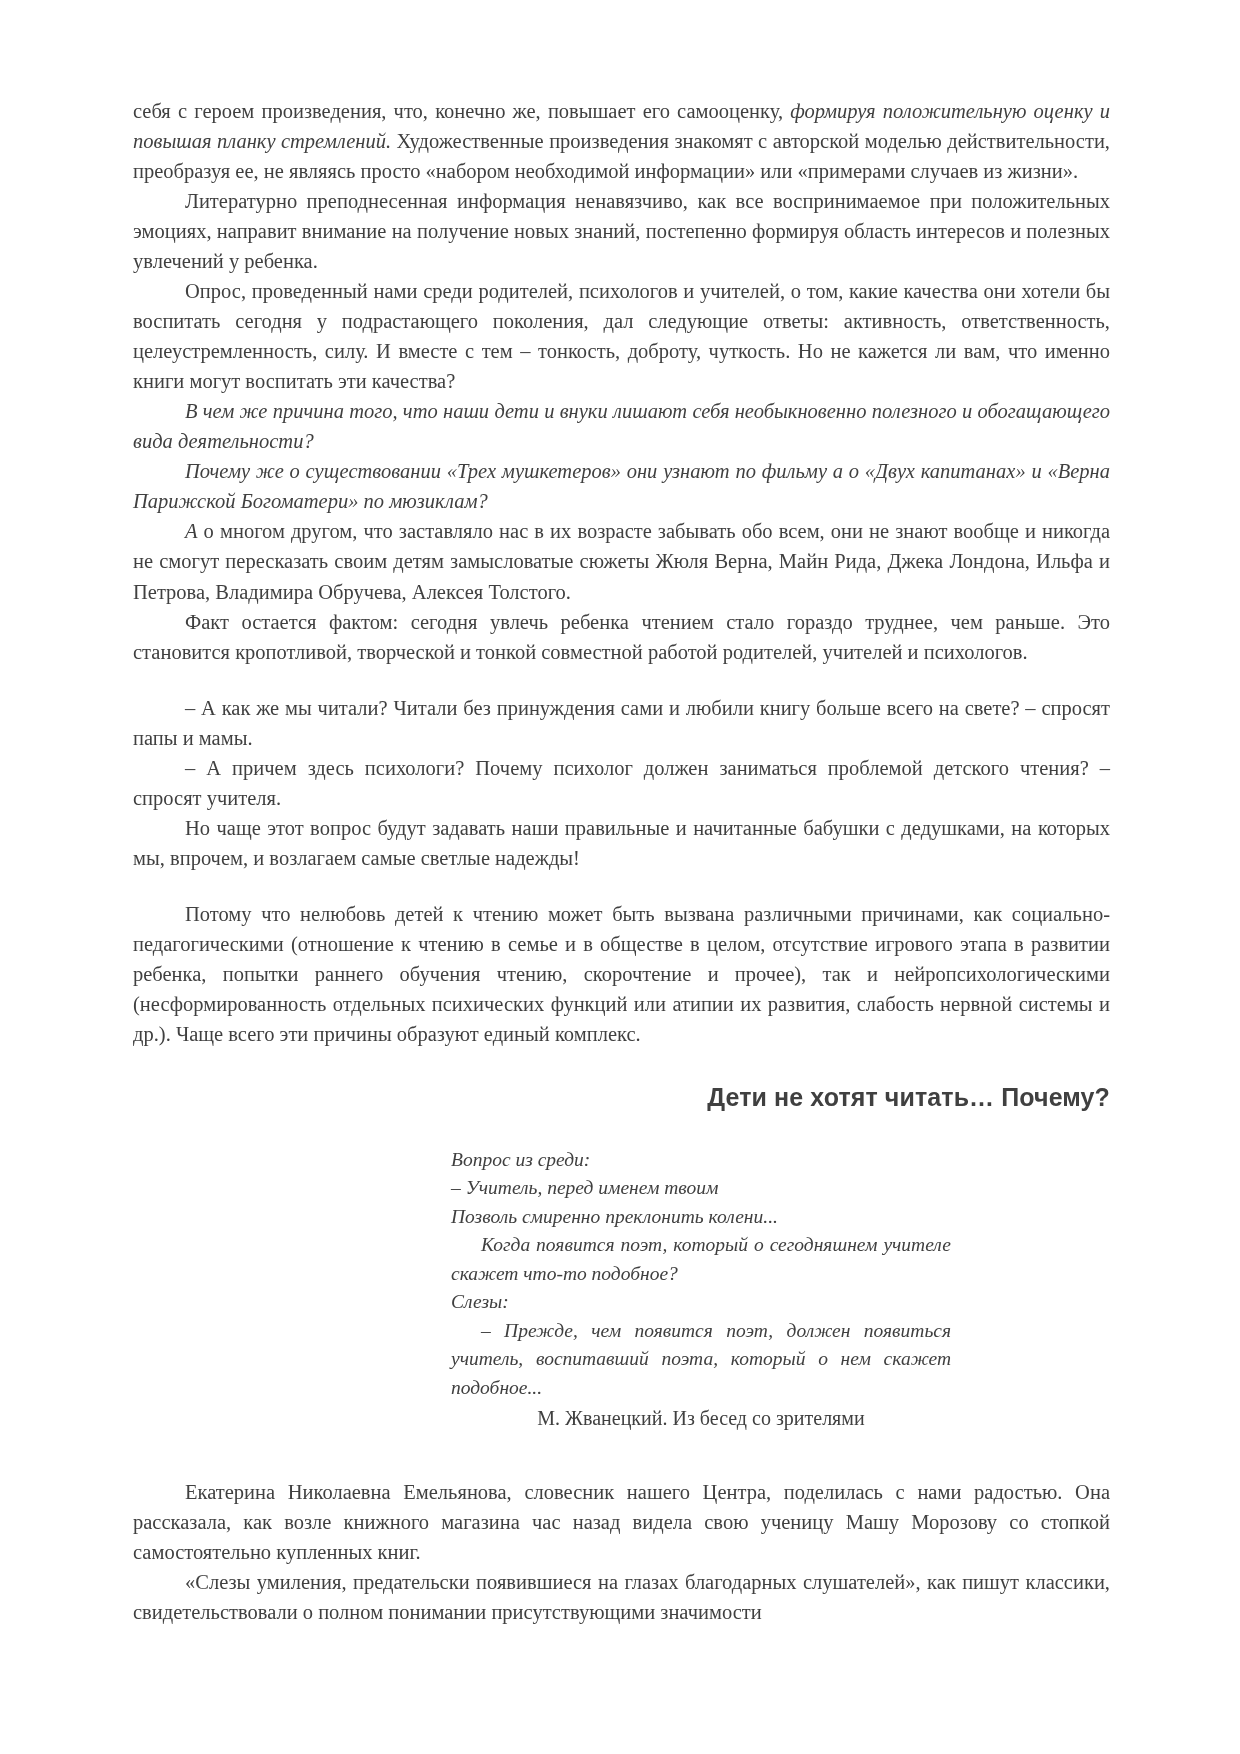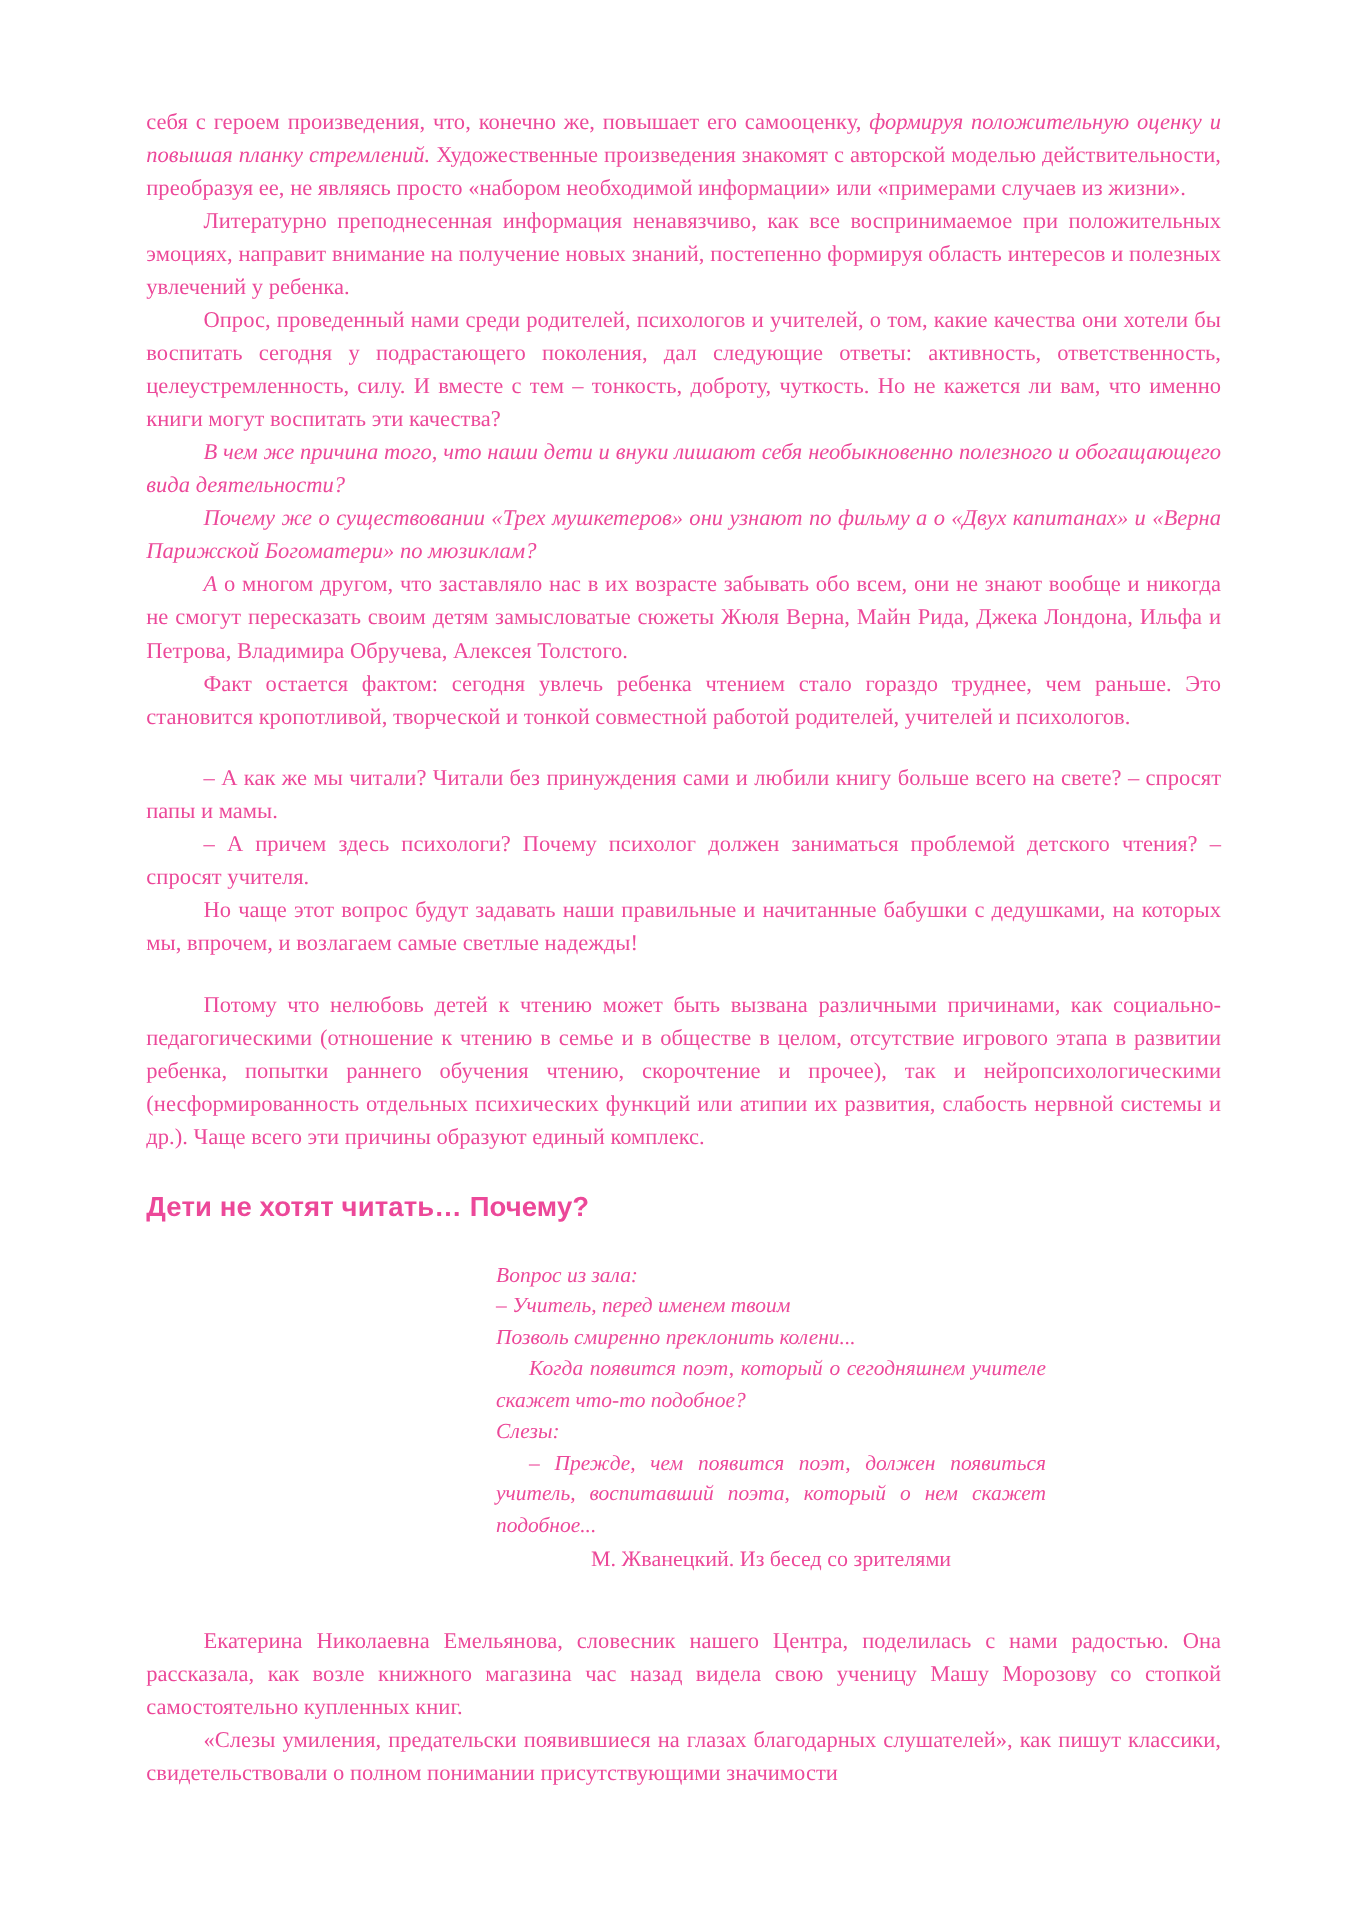--- a/index.html
+++ b/index.html
@@ -8,21 +8,21 @@
     background: #ffffff;
   }
   .page {
     position: relative;
     width: 1240px;
     height: 1754px;
     background: #ffffff;
     box-sizing: border-box;
     padding: 96px 130px 60px 133px;
     font-family: "Liberation Serif", "DejaVu Serif", serif;
-    color: #ec4899;
+    color: #404040;
   }
   .body-text {
     font-size: 20.5px;
     line-height: 1.465;
     text-align: justify;
     text-justify: inter-word;
     margin: 0;
     hyphens: none;
   }
   .indent {
@@ -38,21 +38,21 @@
     font-style: italic;
   }
   .gap-md { height: 26px; }
   .gap-lg { height: 34px; }
   .gap-xl { height: 44px; }
 
   .section-heading {
     font-family: "Liberation Sans", "DejaVu Sans", sans-serif;
     font-weight: bold;
     font-size: 25px;
-    text-align: left;
+    text-align: right;
     margin: 0;
     letter-spacing: 0.1px;
   }
 
   .epigraph {
     margin: 0 0 0 318px;
     width: 500px;
     font-style: italic;
     font-size: 19.5px;
     line-height: 1.46;
@@ -105,21 +105,21 @@
 
   <p class="body-text indent">Потому что нелюбовь детей к чтению может быть вызвана различными причинами, как социально-педагогическими (отношение к чтению в семье и в обществе в целом, отсутствие игрового этапа в развитии ребенка, попытки раннего обучения чтению, скорочтение и прочее), так и нейропсихологическими (несформированность отдельных психических функций или атипии их развития, слабость нервной системы и др.). Чаще всего эти причины образуют единый комплекс.</p>
 
   <div class="gap-lg"></div>
 
   <h2 class="section-heading">Дети не хотят читать… Почему?</h2>
 
   <div class="gap-lg"></div>
 
   <div class="epigraph">
-    <p>Вопрос из зала:</p>
+    <p>Вопрос из среди:</p>
     <p>– Учитель, перед именем твоим</p>
     <p>Позволь смиренно преклонить колени...</p>
     <p class="ind">Когда появится поэт, который о сегодняшнем учителе скажет что-то подобное?</p>
     <p>Слезы:</p>
     <p class="ind">– Прежде, чем появится поэт, должен появиться учитель, воспитавший поэта, который о нем скажет подобное...</p>
     <p class="attrib">М. Жванецкий. Из бесед со зрителями</p>
   </div>
 
   <div class="gap-xl"></div>
 

